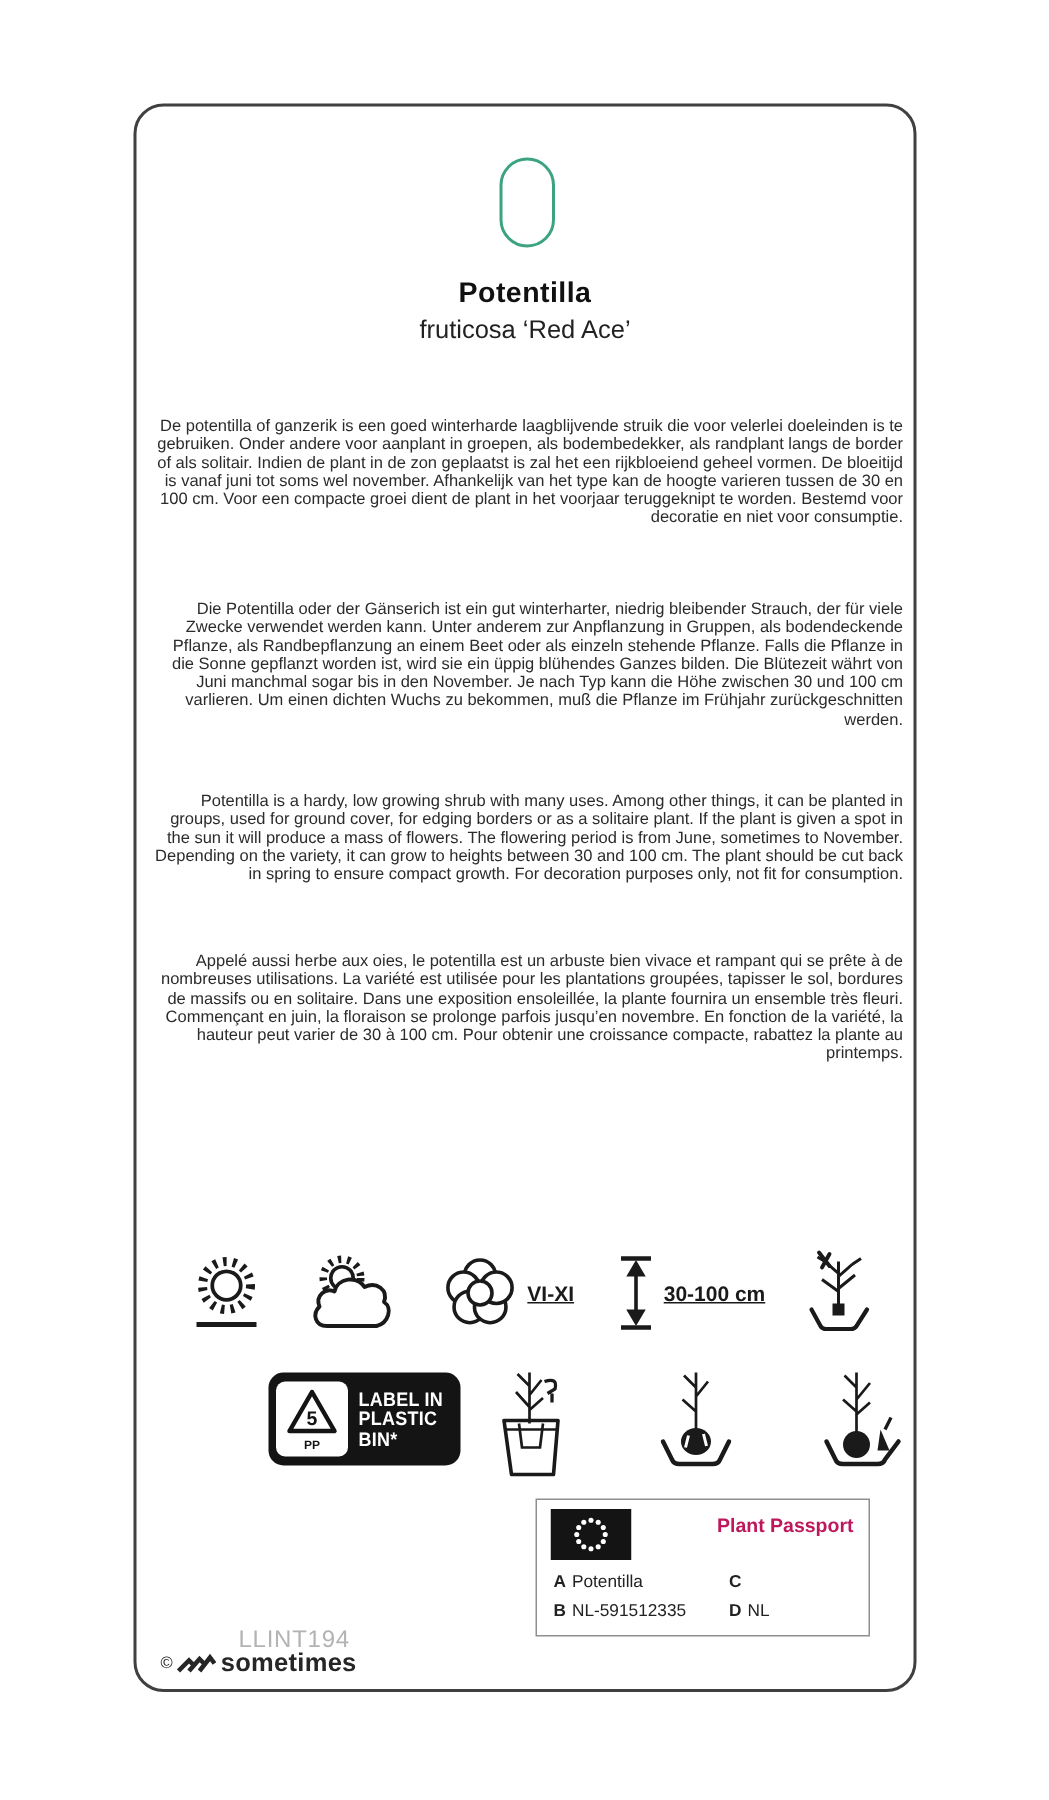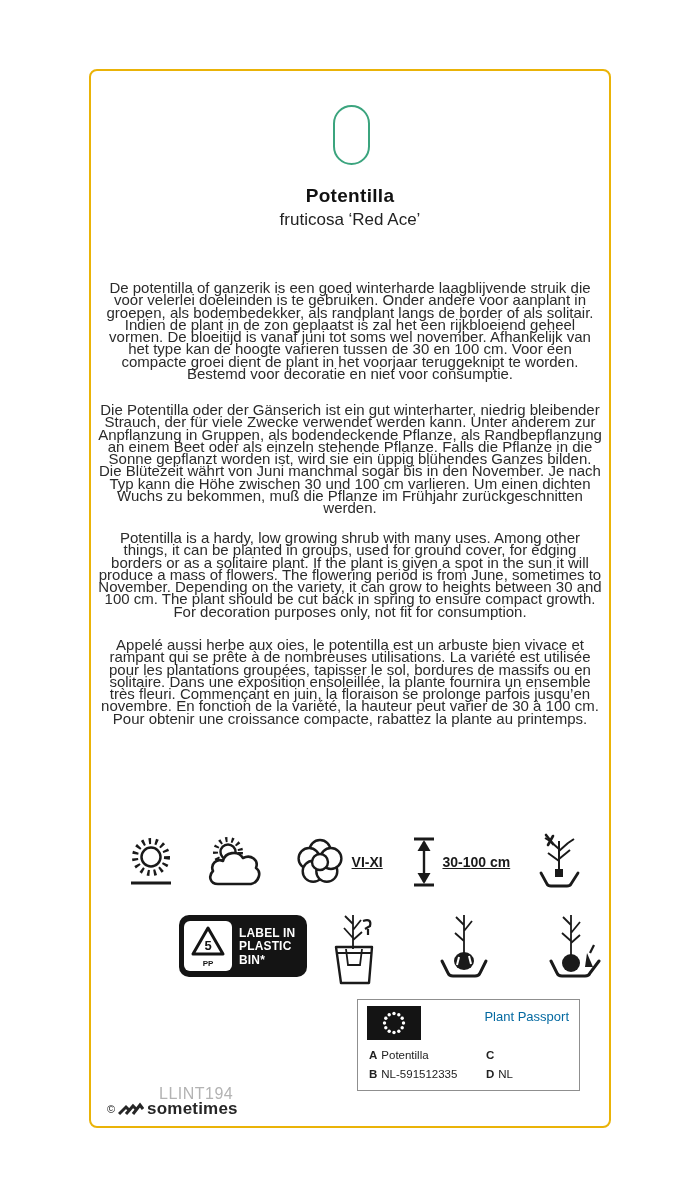--- a/index.html
+++ b/index.html
@@ -2,32 +2,32 @@
 <html><head>
 <meta charset="utf-8">
 <style>
   html,body{margin:0;padding:0;}
   body{
     width:699px;height:1200px;background:#ffffff;position:relative;
     font-family:"Liberation Sans", sans-serif;color:#2e2e2e;
   }
   .label-card{
     position:absolute;left:89px;top:69px;width:518px;height:1055px;
-    border:2px solid #eab308;border-radius:8px;background:#fff;
+    border:2px solid #404040;border-radius:20px;background:#fff;
   }
   .hang-hole{
     position:absolute;left:242px;top:34px;width:33px;height:56px;
     border:2.5px solid #3ba47e;border-radius:19px;background:#fff;
   }
   .title-block{position:absolute;left:0;top:114px;width:100%;text-align:center;}
   .genus{font-size:19px;font-weight:700;color:#111;letter-spacing:.3px;}
   .cultivar{font-size:17px;color:#222;margin-top:3px;}
   .para{
-    position:absolute;left:7px;width:504px;text-align:center;
-    font-size:15px;line-height:12.3px;color:#2b2b2b;
+    position:absolute;left:7px;width:504px;text-align:right;
+    font-size:11px;line-height:12.3px;color:#2b2b2b;
   }
   .para-nl{top:196px;}
   .para-de{top:318px;}
   .para-en{top:446px;}
   .para-fr{top:553px;}
   .icon-row{
     position:absolute;left:34px;top:760px;width:456px;height:62px;
     display:flex;align-items:center;justify-content:space-between;
   }
   .icon-group{display:flex;align-items:center;}
@@ -47,21 +47,21 @@
   }
   .planting-row{
     position:absolute;left:238px;top:836px;width:272px;height:82px;
     display:flex;align-items:flex-end;justify-content:space-between;
   }
   .passport{
     position:absolute;left:266px;top:928px;width:221px;height:90px;
     border:1.5px solid #8f8f8f;background:#fff;
   }
   .pp-flag{position:absolute;left:9px;top:6px;}
-  .pp-title{position:absolute;right:10px;top:9px;font-size:13px;font-weight:400;color:#0369a1;}
+  .pp-title{position:absolute;right:10px;top:9px;font-size:13px;font-weight:700;color:#be185d;}
   .pp-field{position:absolute;font-size:11.5px;color:#222;white-space:nowrap;}
   .pp-key{font-weight:700;margin-right:4px;}
   .pp-a{left:11px;top:49px;} .pp-b{left:11px;top:68px;}
   .pp-c{left:128px;top:49px;} .pp-d{left:128px;top:68px;}
   .footer-code{position:absolute;left:68px;top:1014px;font-size:16px;color:#b3b3b3;letter-spacing:.5px;}
   .brand{position:absolute;left:16px;top:1028px;display:flex;align-items:center;}
   .brand-copy{font-size:11px;color:#222;margin-right:3px;}
   .brand-name{font-size:17px;font-weight:700;color:#262626;letter-spacing:.2px;margin-left:3px;}
   svg{display:block;}
 </style>

